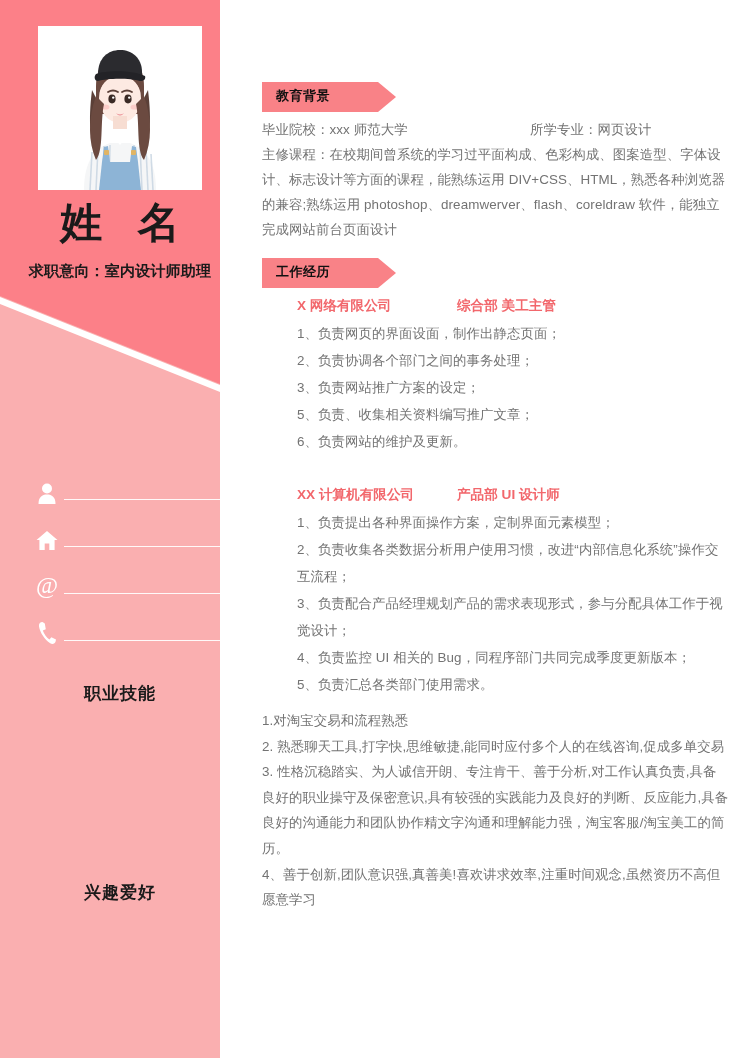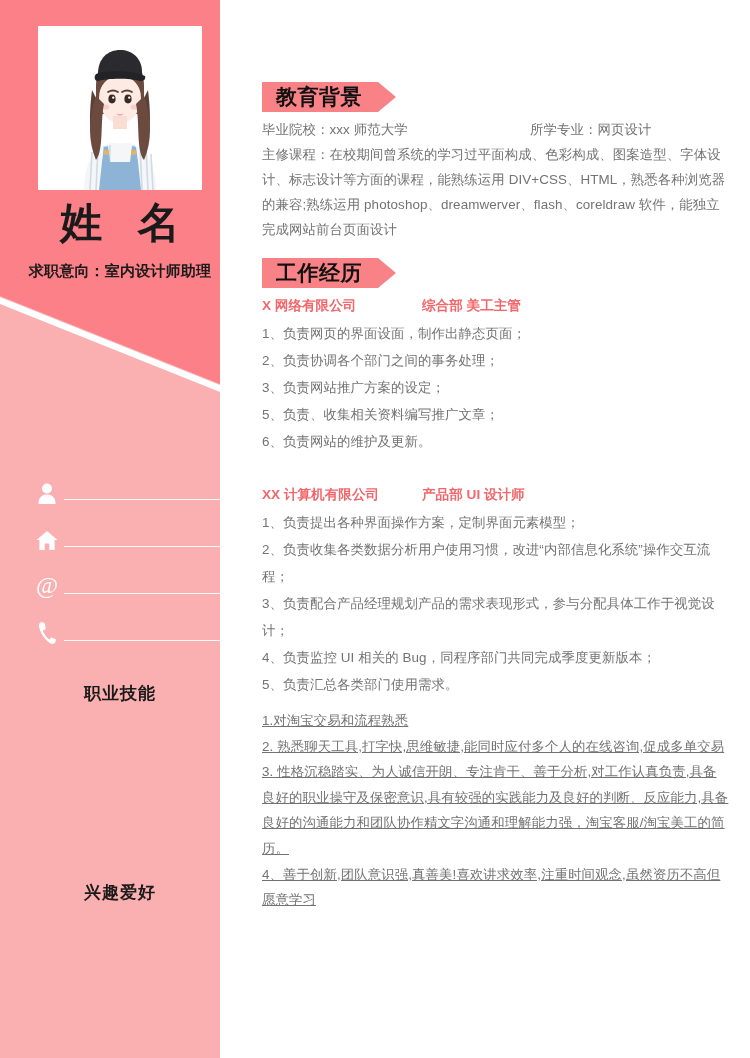--- a/index.html
+++ b/index.html
@@ -164,57 +164,58 @@
     height: 30px;
     background: #f98287;
     clip-path: polygon(0 0, 116px 0, 134px 15px, 116px 30px, 0 30px);
   }
   .section-tag .tag-label {
     position: absolute;
     left: 14px;
     top: 0;
     height: 30px;
     line-height: 30px;
-    font-size: 21px;
+    font-size: 13px;
     font-weight: bold;
     color: #111111;
     letter-spacing: 0.5px;
+    font-family: Liberation Mono, monospace;
   }
 
   .body-text {
     font-size: 13.4px;
     line-height: 25px;
     color: #737373;
     letter-spacing: 0.1px;
   }
   .body-text p { margin: 0; }
 
   .edu-row {
     display: flex;
     width: 100%;
   }
   .edu-row .edu-left  { flex: 0 0 268px; }
   .edu-row .edu-right { flex: 1 1 auto; }
 
-  .job { margin-bottom: 0; }
+  .job { margin-bottom: 0; margin-left: 35px; }
   .job-header {
     display: flex;
     color: #f2676c;
     font-size: 13.6px;
     font-weight: bold;
     line-height: 26px;
     margin-bottom: 1px;
   }
   .job-header .job-company { flex: 0 0 160px; }
   .job-header .job-role    { flex: 1 1 auto; }
   .job-duty { line-height: 27px; }
 
   #job-2 { margin-top: 27px; }
 
-  .self-line { line-height: 25.6px; text-decoration: underline; }
+  .self-line { line-height: 25.6px; }
 </style>
 </head>
 <body>
 
 <div id="page">
 
   <div class="sidebar">
     <div class="sidebar-top-shape"></div>
     <div class="sidebar-diag-line"></div>
 

